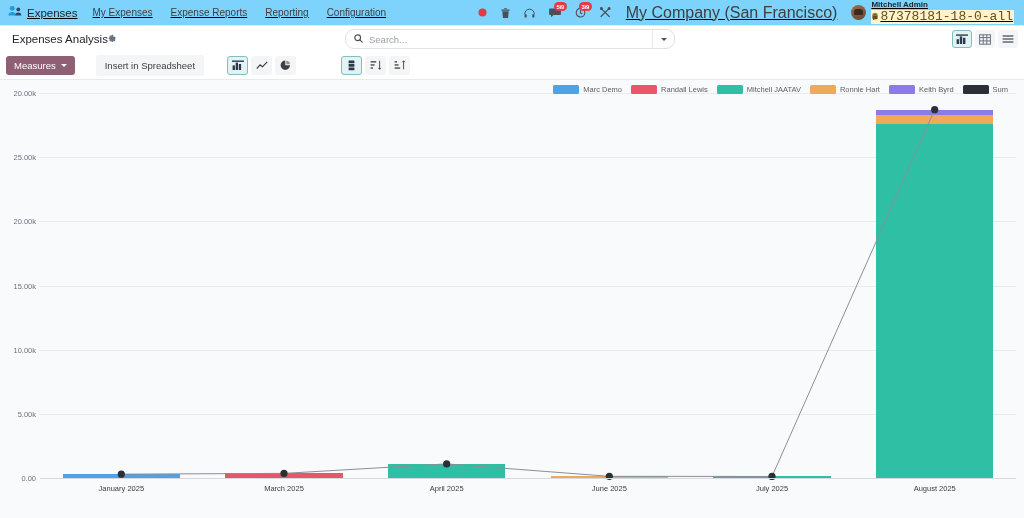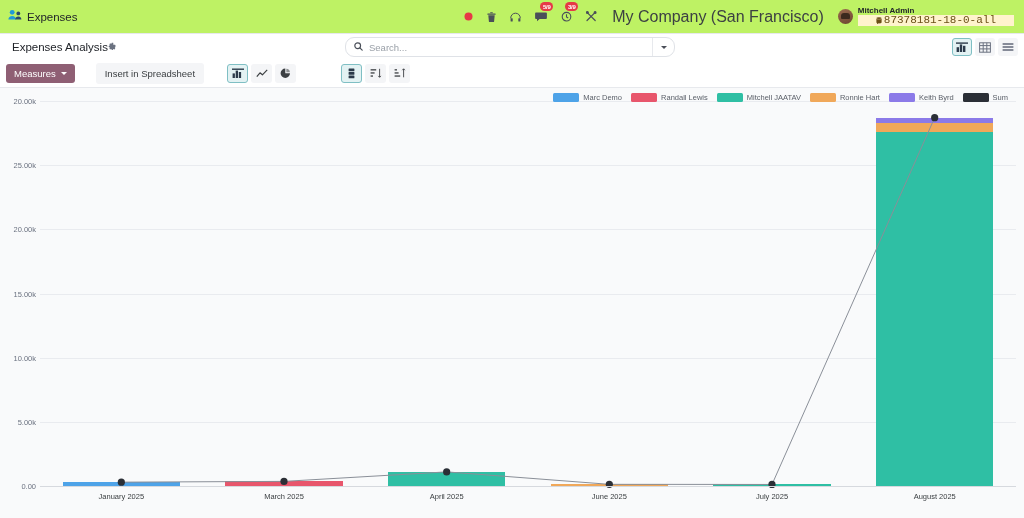--- a/index.html
+++ b/index.html
@@ -6,27 +6,28 @@
   html, body {
     width: 1024px; height: 518px;
     font-family: "Liberation Sans", sans-serif;
     background: #f9fafb;
     overflow: hidden;
     -webkit-font-smoothing: antialiased;
   }
 
   
   .navbar {
-    height: 34px;
-    background: #bef264;
+    height: 26px;
+    background: #7dd3fc;
     border-bottom: 1px solid #e7e9ed;
     display: flex;
     align-items: center;
     padding: 0 6px 0 4px;
     position: relative;
+    text-decoration: underline;
   }
   .brand {
     display: flex; align-items: center; gap: 5px;
     padding: 0 6px 0 4px;
     height: 100%;
   }
   .brand-label {
     font-size: 11.5px; color: #22252a; font-weight: 400;
   }
   .nav-items { display: flex; align-items: center; height: 100%; }
@@ -67,22 +68,22 @@
     position: relative; overflow: hidden; flex: none;
   }
   .avatar::after {
     content: ""; position: absolute; left: 3px; top: 3.5px;
     width: 9px; height: 6px; border-radius: 3px 3px 1px 1px;
     background: #3c2a1e;
   }
   .user-text { display: flex; flex-direction: column; line-height: 1.05; }
   .user-name { font-size: 8px; color: #22252a; font-weight: 700; }
   .user-db {
-    font-size: 11px; color: #6b4e16;
-    background: #fff3cd; padding: 0 18px;
+    font-size: 13px; color: #6b4e16;
+    background: #fff3cd; padding: 0 1px;
     font-family: "Liberation Mono", monospace;
     display: flex; align-items: center; gap: 2px;
   }
 
   
   .control-panel {
     background: #ffffff;
     border-bottom: 1px solid #e7e9ed;
   }
   .cp-top {
@@ -235,20 +236,26 @@
       <svg width="14" height="13" viewBox="0 0 14 13">
         <circle cx="4.2" cy="3.3" r="2.4" fill="#1f9bd8"></circle>
         <path d="M0.4 10.4c0-2.1 1.7-3.4 3.8-3.4s3.8 1.3 3.8 3.4z" fill="#1f9bd8"></path>
         <circle cx="10.3" cy="4.4" r="1.9" fill="#2b4a6b"></circle>
         <path d="M7.2 10.4c0-1.7 1.4-2.8 3.1-2.8s3.1 1.1 3.1 2.8z" fill="#2b4a6b"></path>
       </svg>
     </span>
     <span class="brand-label">Expenses</span>
   </div>
 
+  <div class="nav-items">
+    <div class="nav-item">My Expenses</div>
+    <div class="nav-item">Expense Reports</div>
+    <div class="nav-item">Reporting</div>
+    <div class="nav-item">Configuration</div>
+  </div>
 
   <div class="nav-right">
     <div class="sys-icon">
       <svg width="9" height="9" viewBox="0 0 9 9">
           <circle cx="4.5" cy="4.5" r="4" fill="#e63946"></circle>
         </svg>
     </div>
     <div class="sys-icon">
       <svg width="9" height="10" viewBox="0 0 9 10" fill="#4a4f59">
         <rect x="0.4" y="1.6" width="8.2" height="1.1" rx="0.3"></rect>

